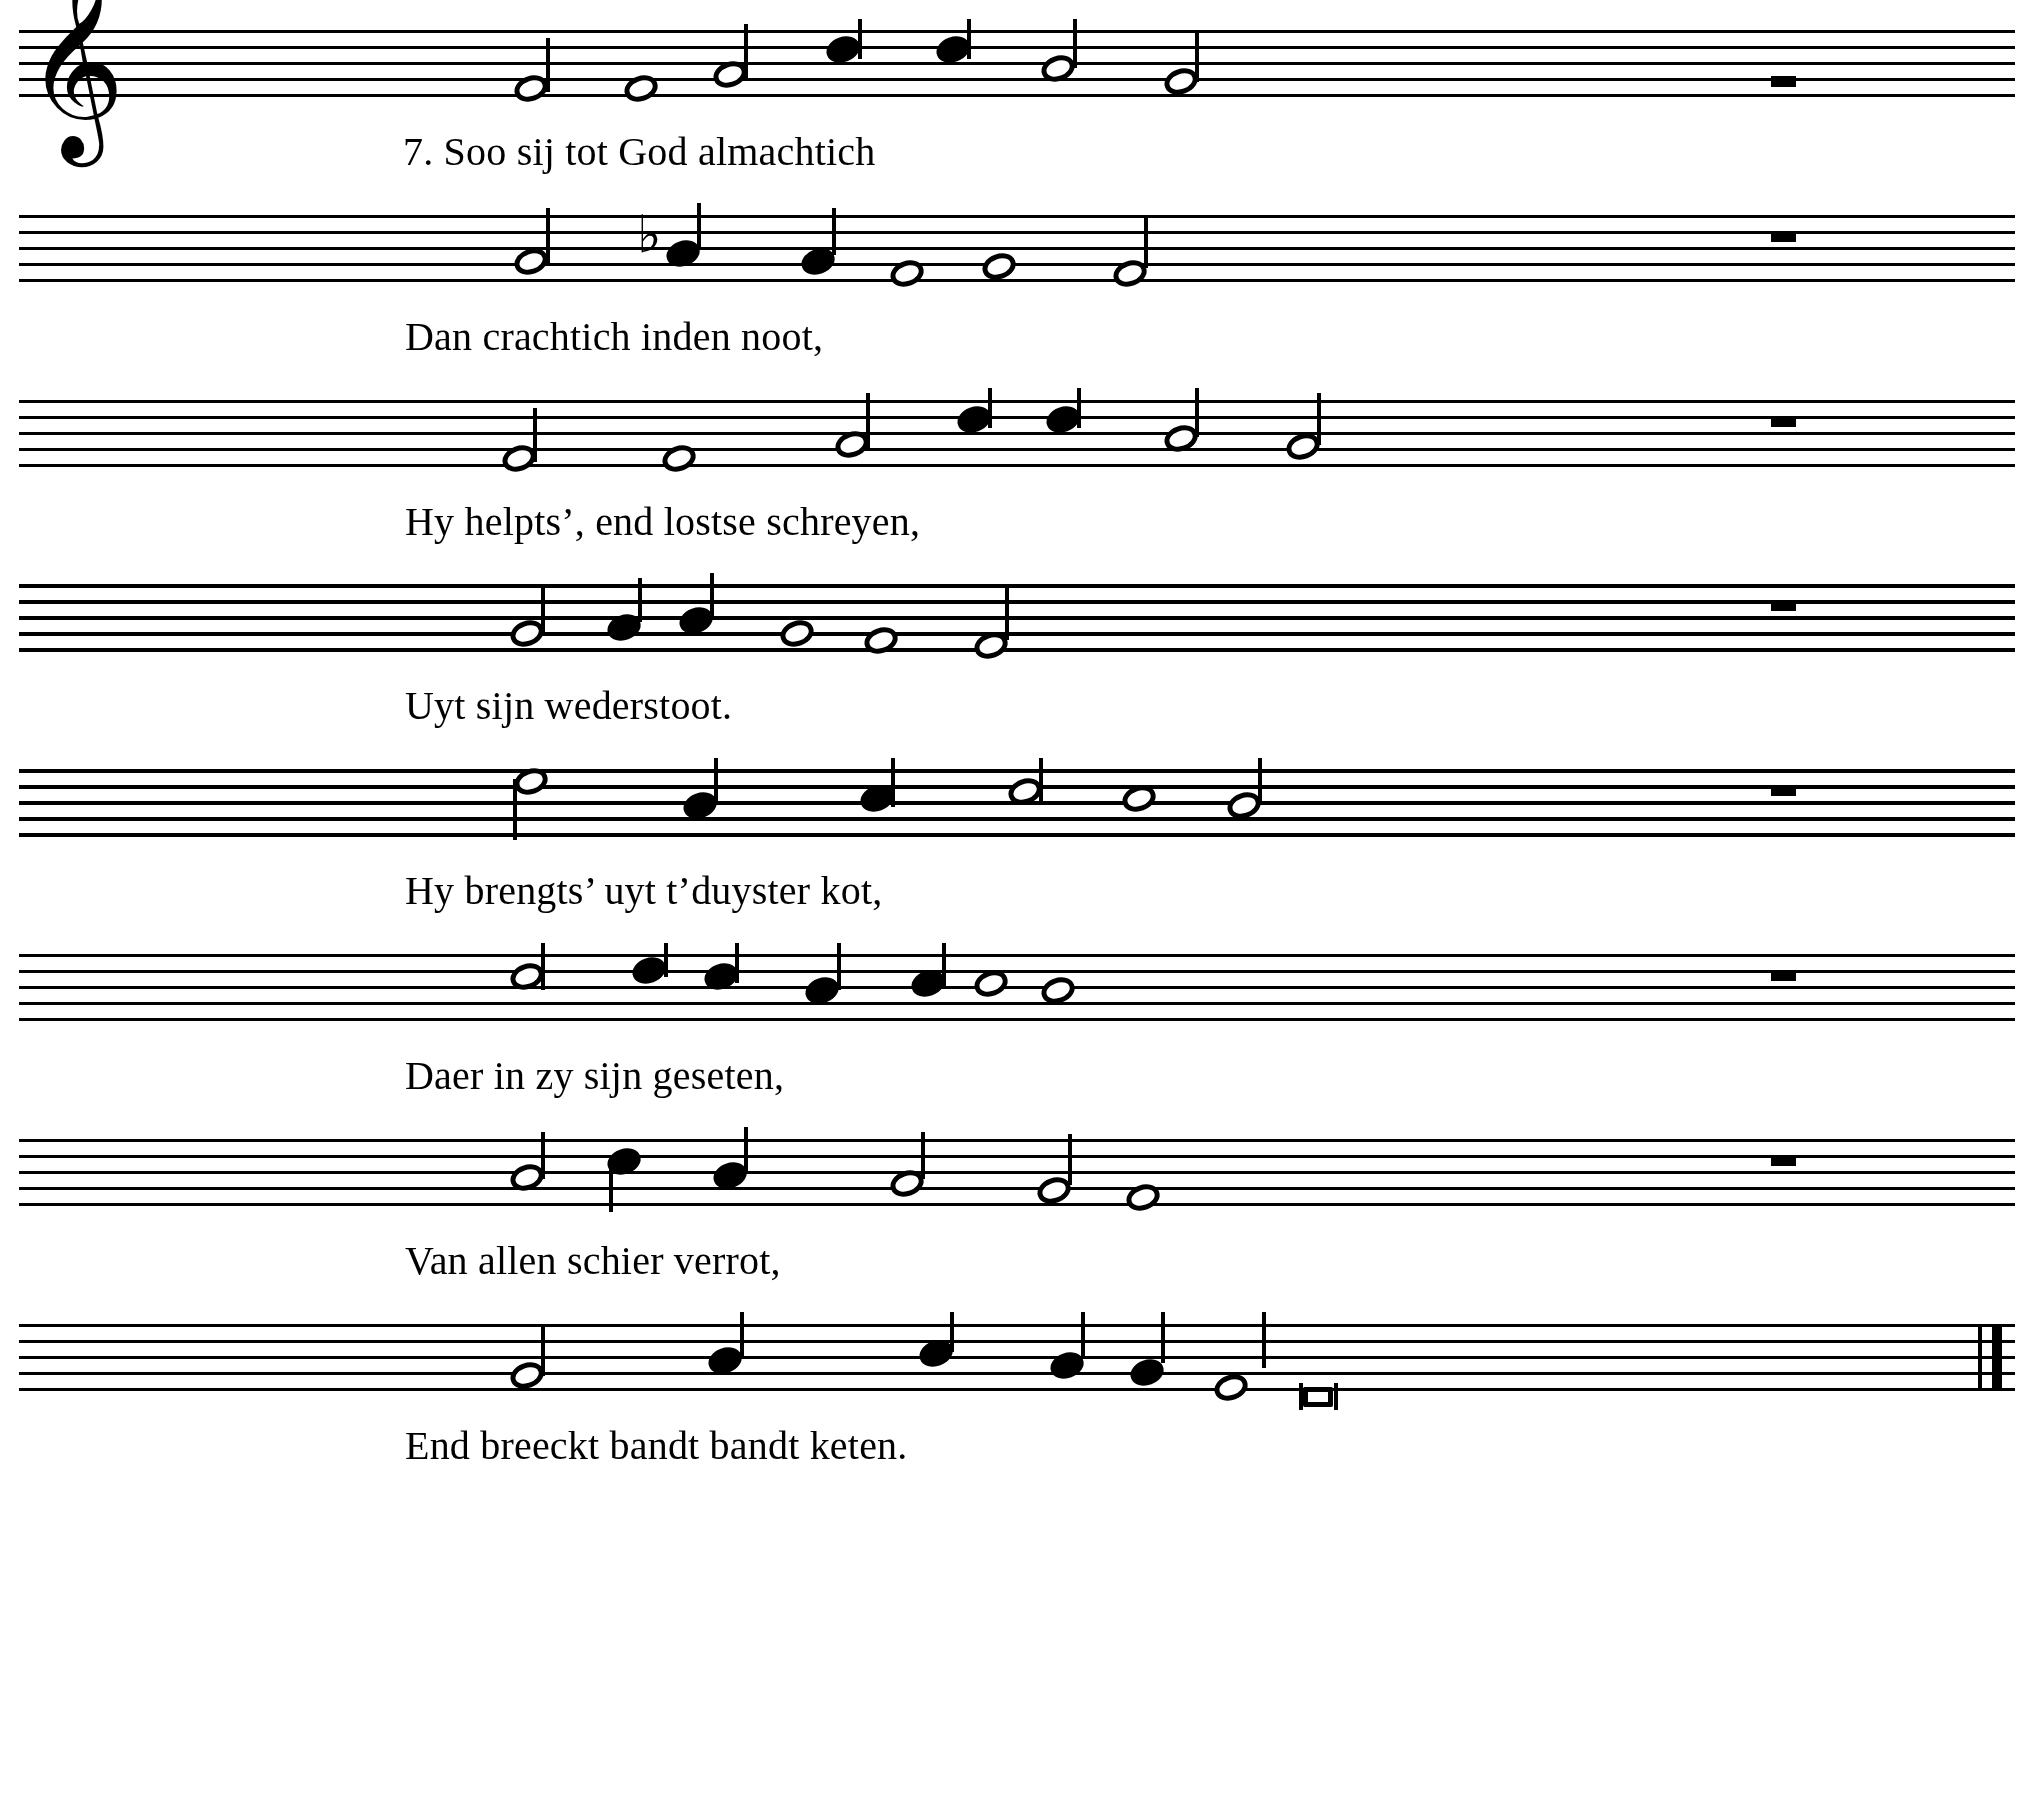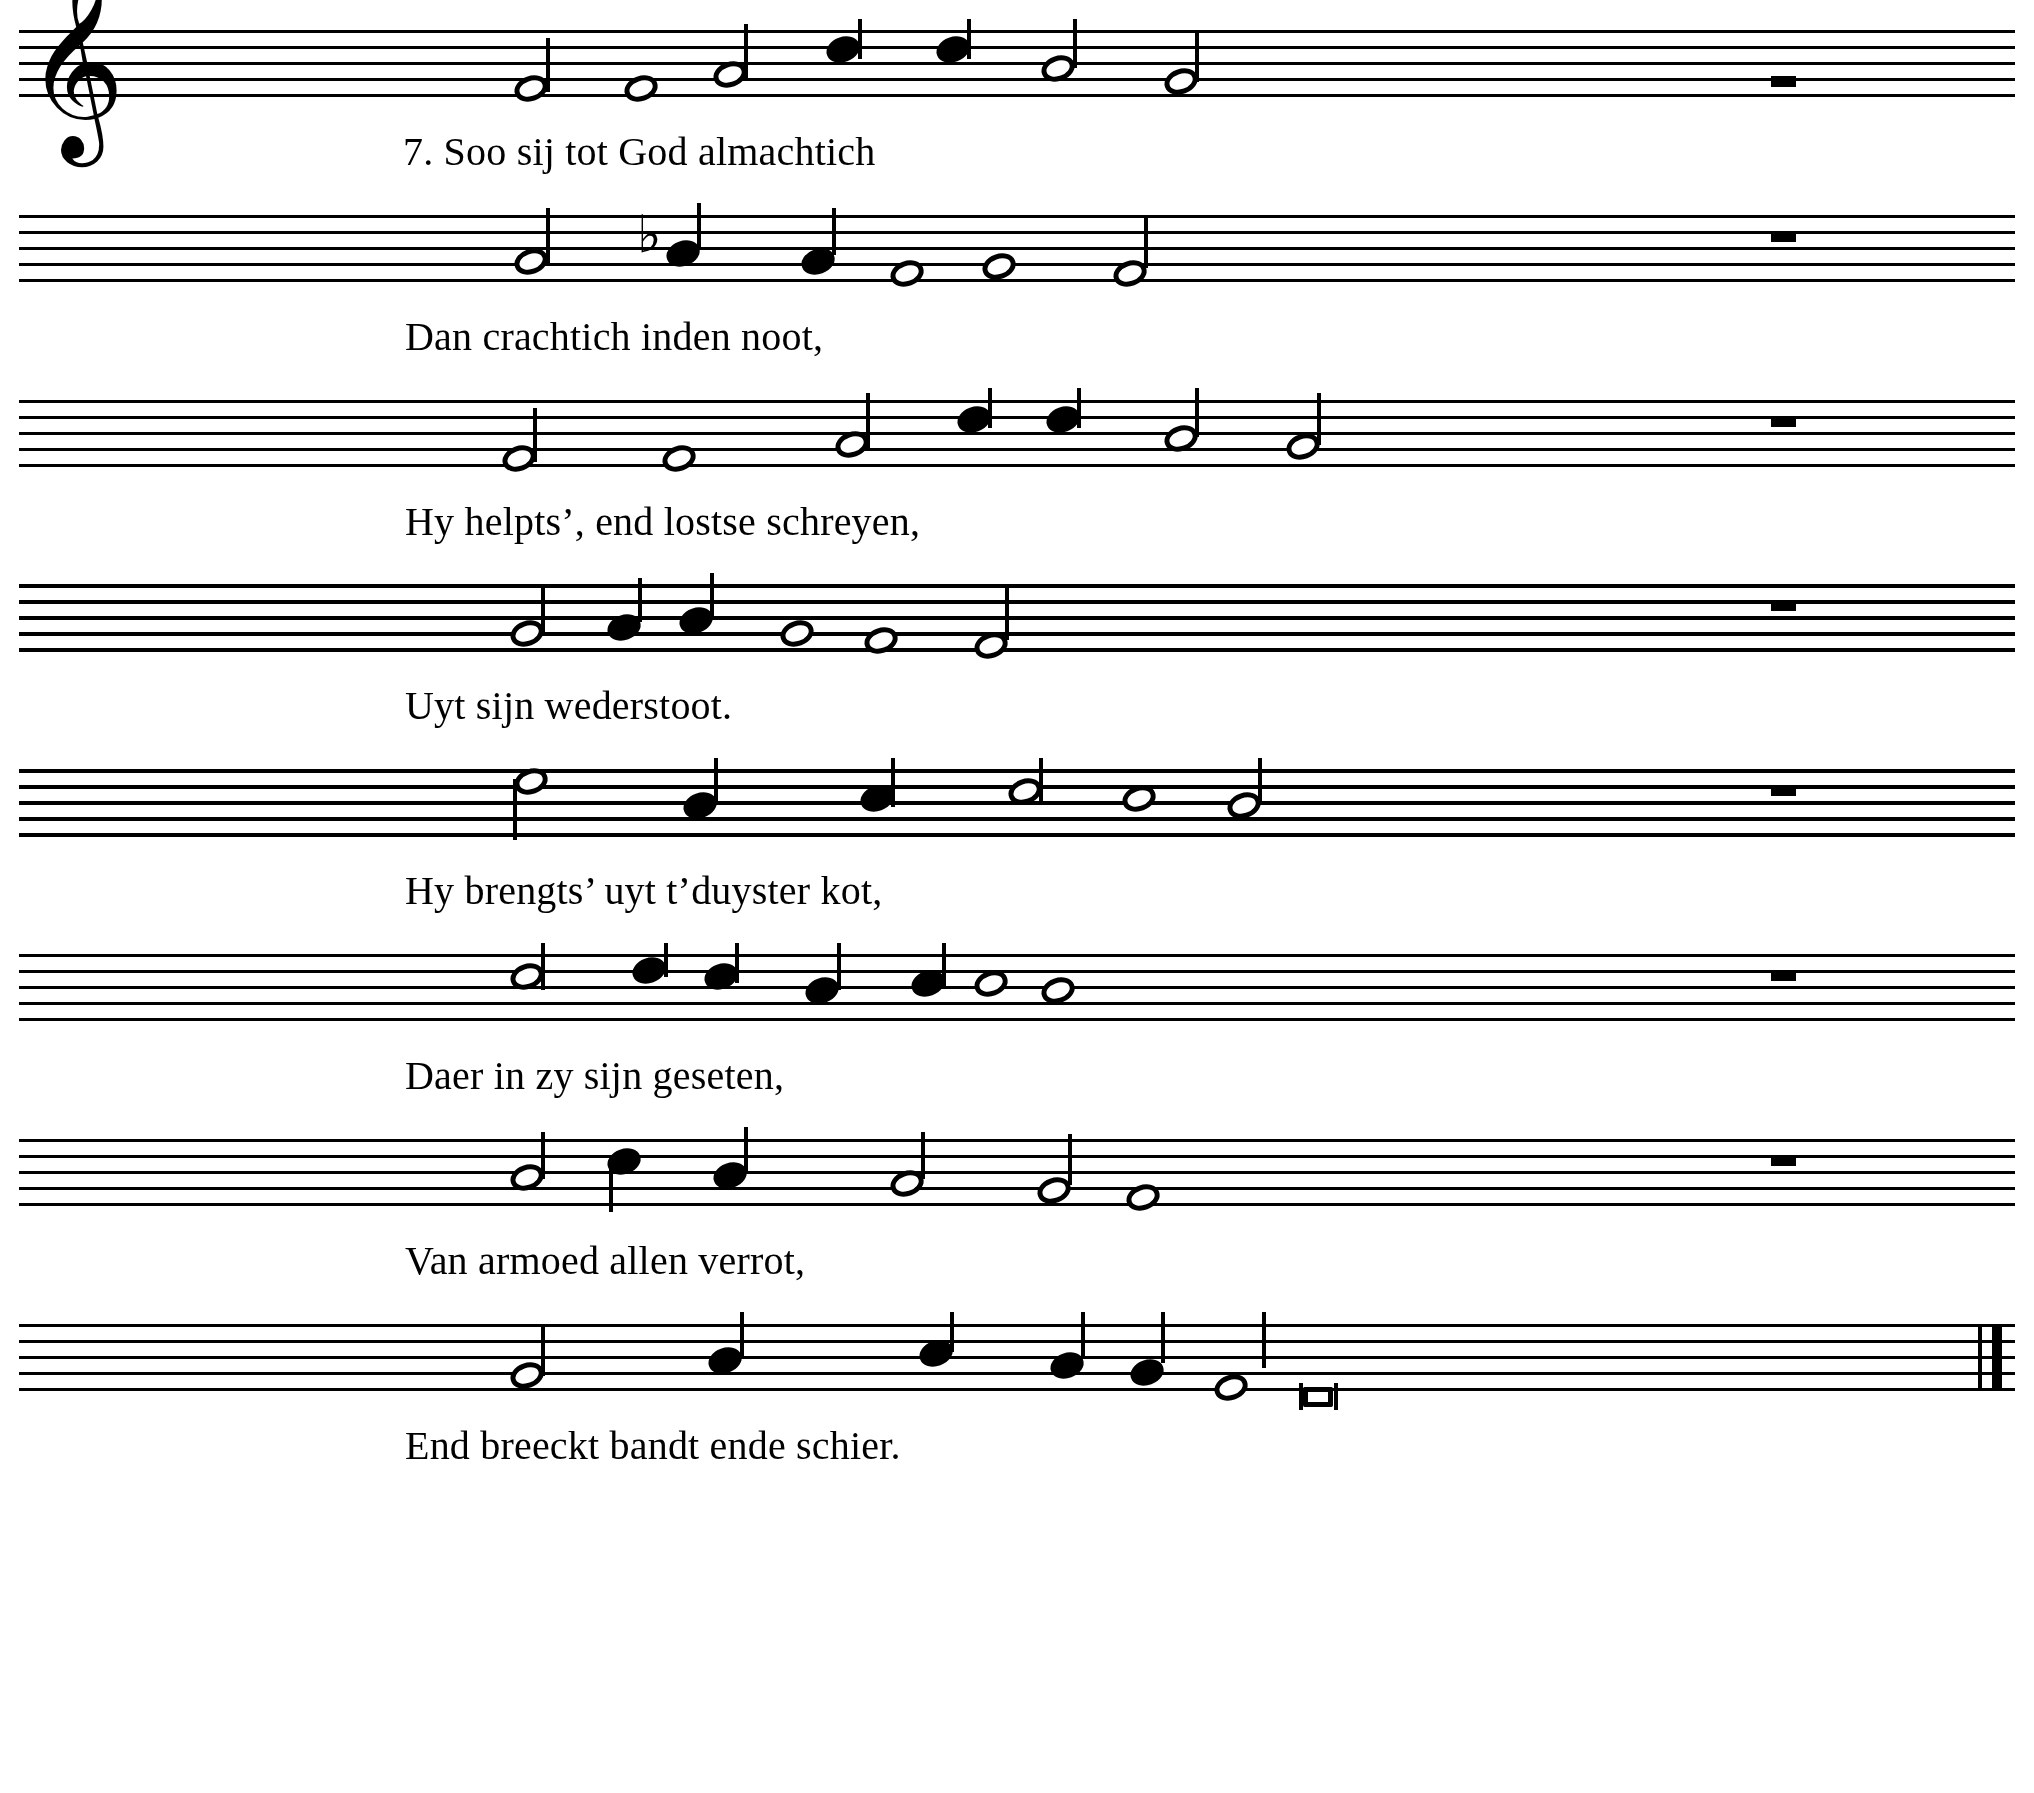--- a/index.html
+++ b/index.html
@@ -346,21 +346,21 @@
       <div class="stem" style="left:921px; top:23.6px; height:47px;"></div>
       <div class="note open" style="left:890px; top:62px;"></div>
 
       <div class="stem" style="left:1068px; top:25px; height:51px;"></div>
       <div class="note open" style="left:1037px; top:69px;"></div>
 
       <div class="note open" style="left:1126px; top:76px;"></div>
 
       <div class="rest" style="left:1771px; top:46px;"></div>
     </div>
-    <div class="lyric">Van armoed allen verrot,</div>
+    <div class="lyric">Van allen schier verrot,</div>
   </div>
 
   <div class="system">
     <div class="staff">
       <div class="lines">
           <i></i>
           <i></i>
           <i></i>
           <i></i>
           <i></i>
@@ -384,17 +384,17 @@
       <div class="stem" style="left:1262px; top:18.6px; height:56px;"></div>
       <div class="note open" style="left:1214px; top:81px;"></div>
 
       <div class="note open" style="left:1303px; top:93px; width:30px; height:20px; border-radius:1.7px; transform:none;"></div>
       <div class="stem" style="left:1299px; top:89px; height:27px; width:4.2px;"></div>
       <div class="stem" style="left:1334px; top:89px; height:27px; width:4.2px;"></div>
 
       <div class="endbar thin" style="left:1978px;"></div>
       <div class="endbar thick" style="left:1992px;"></div>
     </div>
-    <div class="lyric">End breeckt bandt ende schier.</div>
+    <div class="lyric">End breeckt bandt bandt keten.</div>
   </div>
 
 </div>
 
 
 </body></html>

